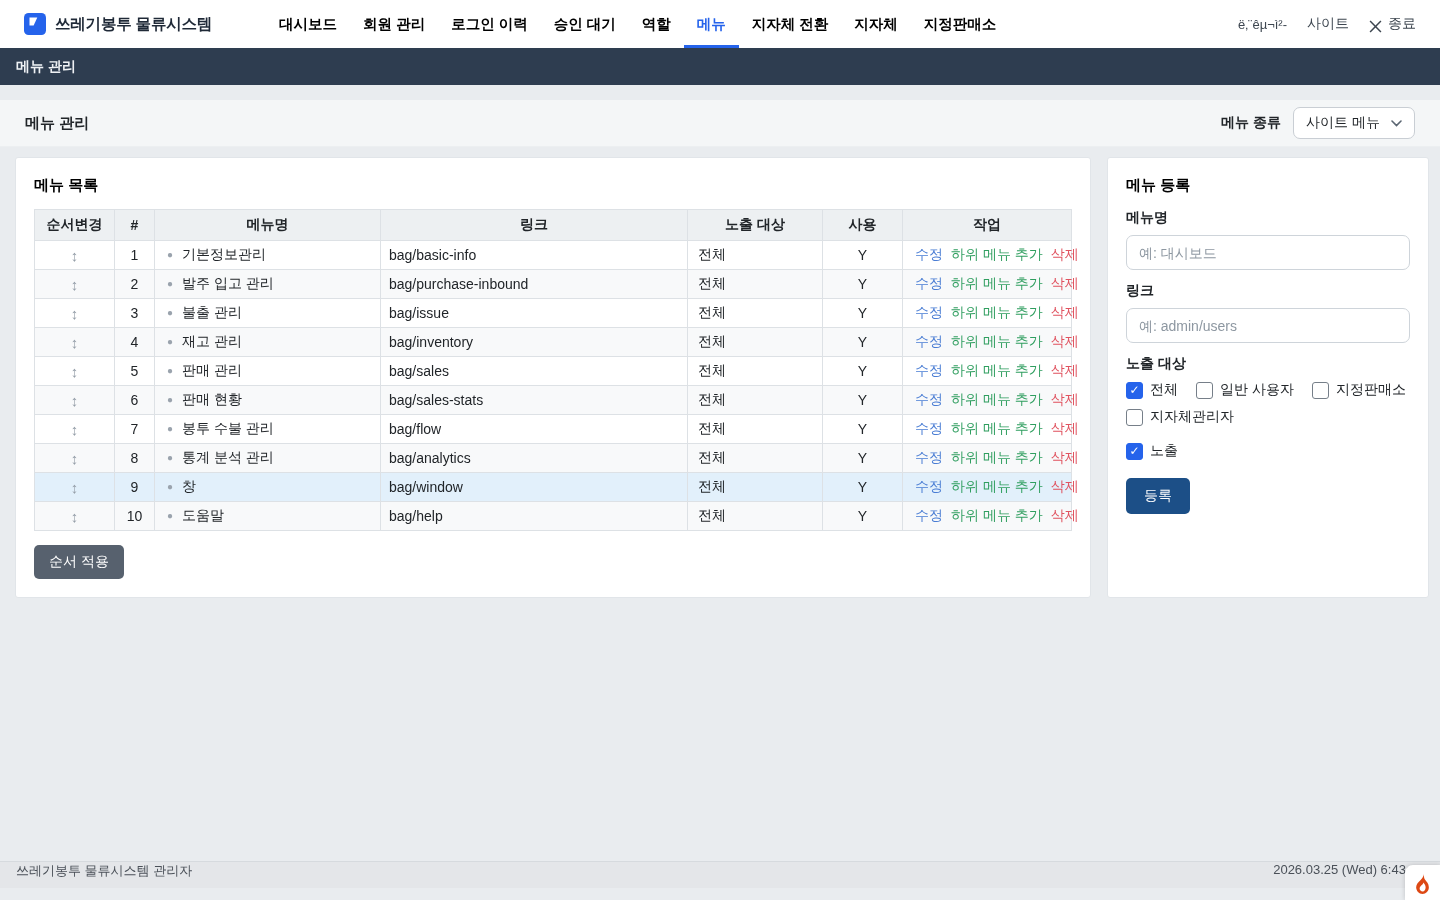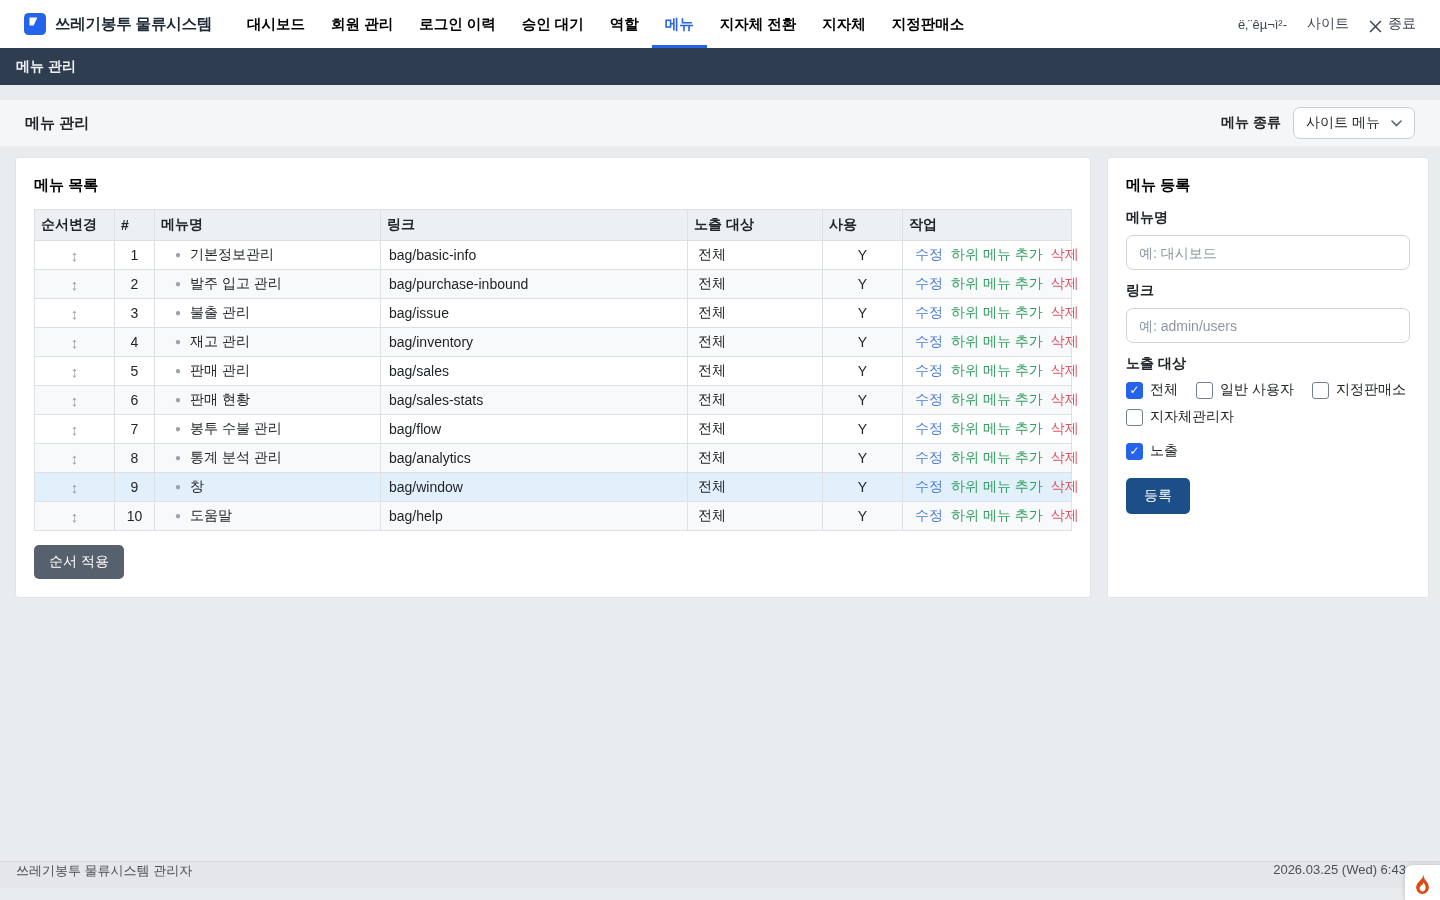--- a/index.html
+++ b/index.html
@@ -7,21 +7,21 @@
   body {
     font-family: "Liberation Sans", "DejaVu Sans", sans-serif;
     background: #e9ecef;
     color: #212529;
     position: relative;
   }
 
   
   .topbar {
     height: 48px; background: #ffffff;
-    display: flex; align-items: stretch; padding: 0 24px;
+    display: flex; align-items: stretch; padding: 0 24px; gap: 32px;
   }
   .brand { display: flex; align-items: center; gap: 9px; margin-right: 22px; }
   .brand-logo { width: 22px; height: 22px; display: block; }
   .brand-title { font-size: 15.5px; font-weight: 700; color: #1f2937; letter-spacing: -0.2px; }
   .main-nav { display: flex; align-items: stretch; }
   .nav-item {
     display: flex; align-items: center; padding: 0 13px;
     font-size: 14.5px; font-weight: 600; color: #000000;
     border-bottom: 3px solid transparent; border-top: 3px solid transparent;
     cursor: pointer; white-space: nowrap;
@@ -65,31 +65,31 @@
   }
   .menu-list-card { flex: 1; }
   .menu-form-card { width: 322px; flex: none; }
   .card-title { font-size: 15px; font-weight: 700; margin-bottom: 14px; color: #000000; }
 
   
   table { width: 100%; border-collapse: collapse; font-size: 14px; table-layout: fixed; }
   th, td { border: 1px solid #dde1e5; }
   th {
     background: #edf0f2; font-weight: 700; color: #212529;
-    height: 31px; text-align: left; padding: 4px 6px;
+    height: 31px; text-align: center; padding: 4px 6px;
   }
   td { height: 29px; padding: 3px 8px; color: #212529; }
   col.c-order { width: 80px; } col.c-no { width: 40px; }
   col.c-name { width: 226px; } col.c-link { width: 307px; }
   col.c-target { width: 135px; } col.c-use { width: 80px; } col.c-actions { width: 169px; }
   tbody tr:nth-child(even) { background: #f8f9fa; }
   tbody tr.highlight { background: #e2f0fb; }
   td.cell-order { text-align: center; color: #97a0aa; font-size: 15px; cursor: grab; }
   td.cell-no { text-align: center; }
-  td.cell-name { text-align: left; padding-left: 20px; }
+  td.cell-name { text-align: left; padding-left: 12px; }
   .row-bullet { color: #9aa3ad; font-size: 10px; margin-right: 9px; vertical-align: 1px; }
   td.cell-link { text-align: left; }
   td.cell-target { text-align: left; padding-left: 10px; }
   td.cell-use { text-align: center; }
   td.cell-actions { text-align: center; white-space: nowrap; }
   .action-link { cursor: pointer; margin: 0 4px; }
   .action-edit { color: #4a7dd4; }
   .action-add { color: #2f9e5f; }
   .action-delete { color: #e0525f; }
 

